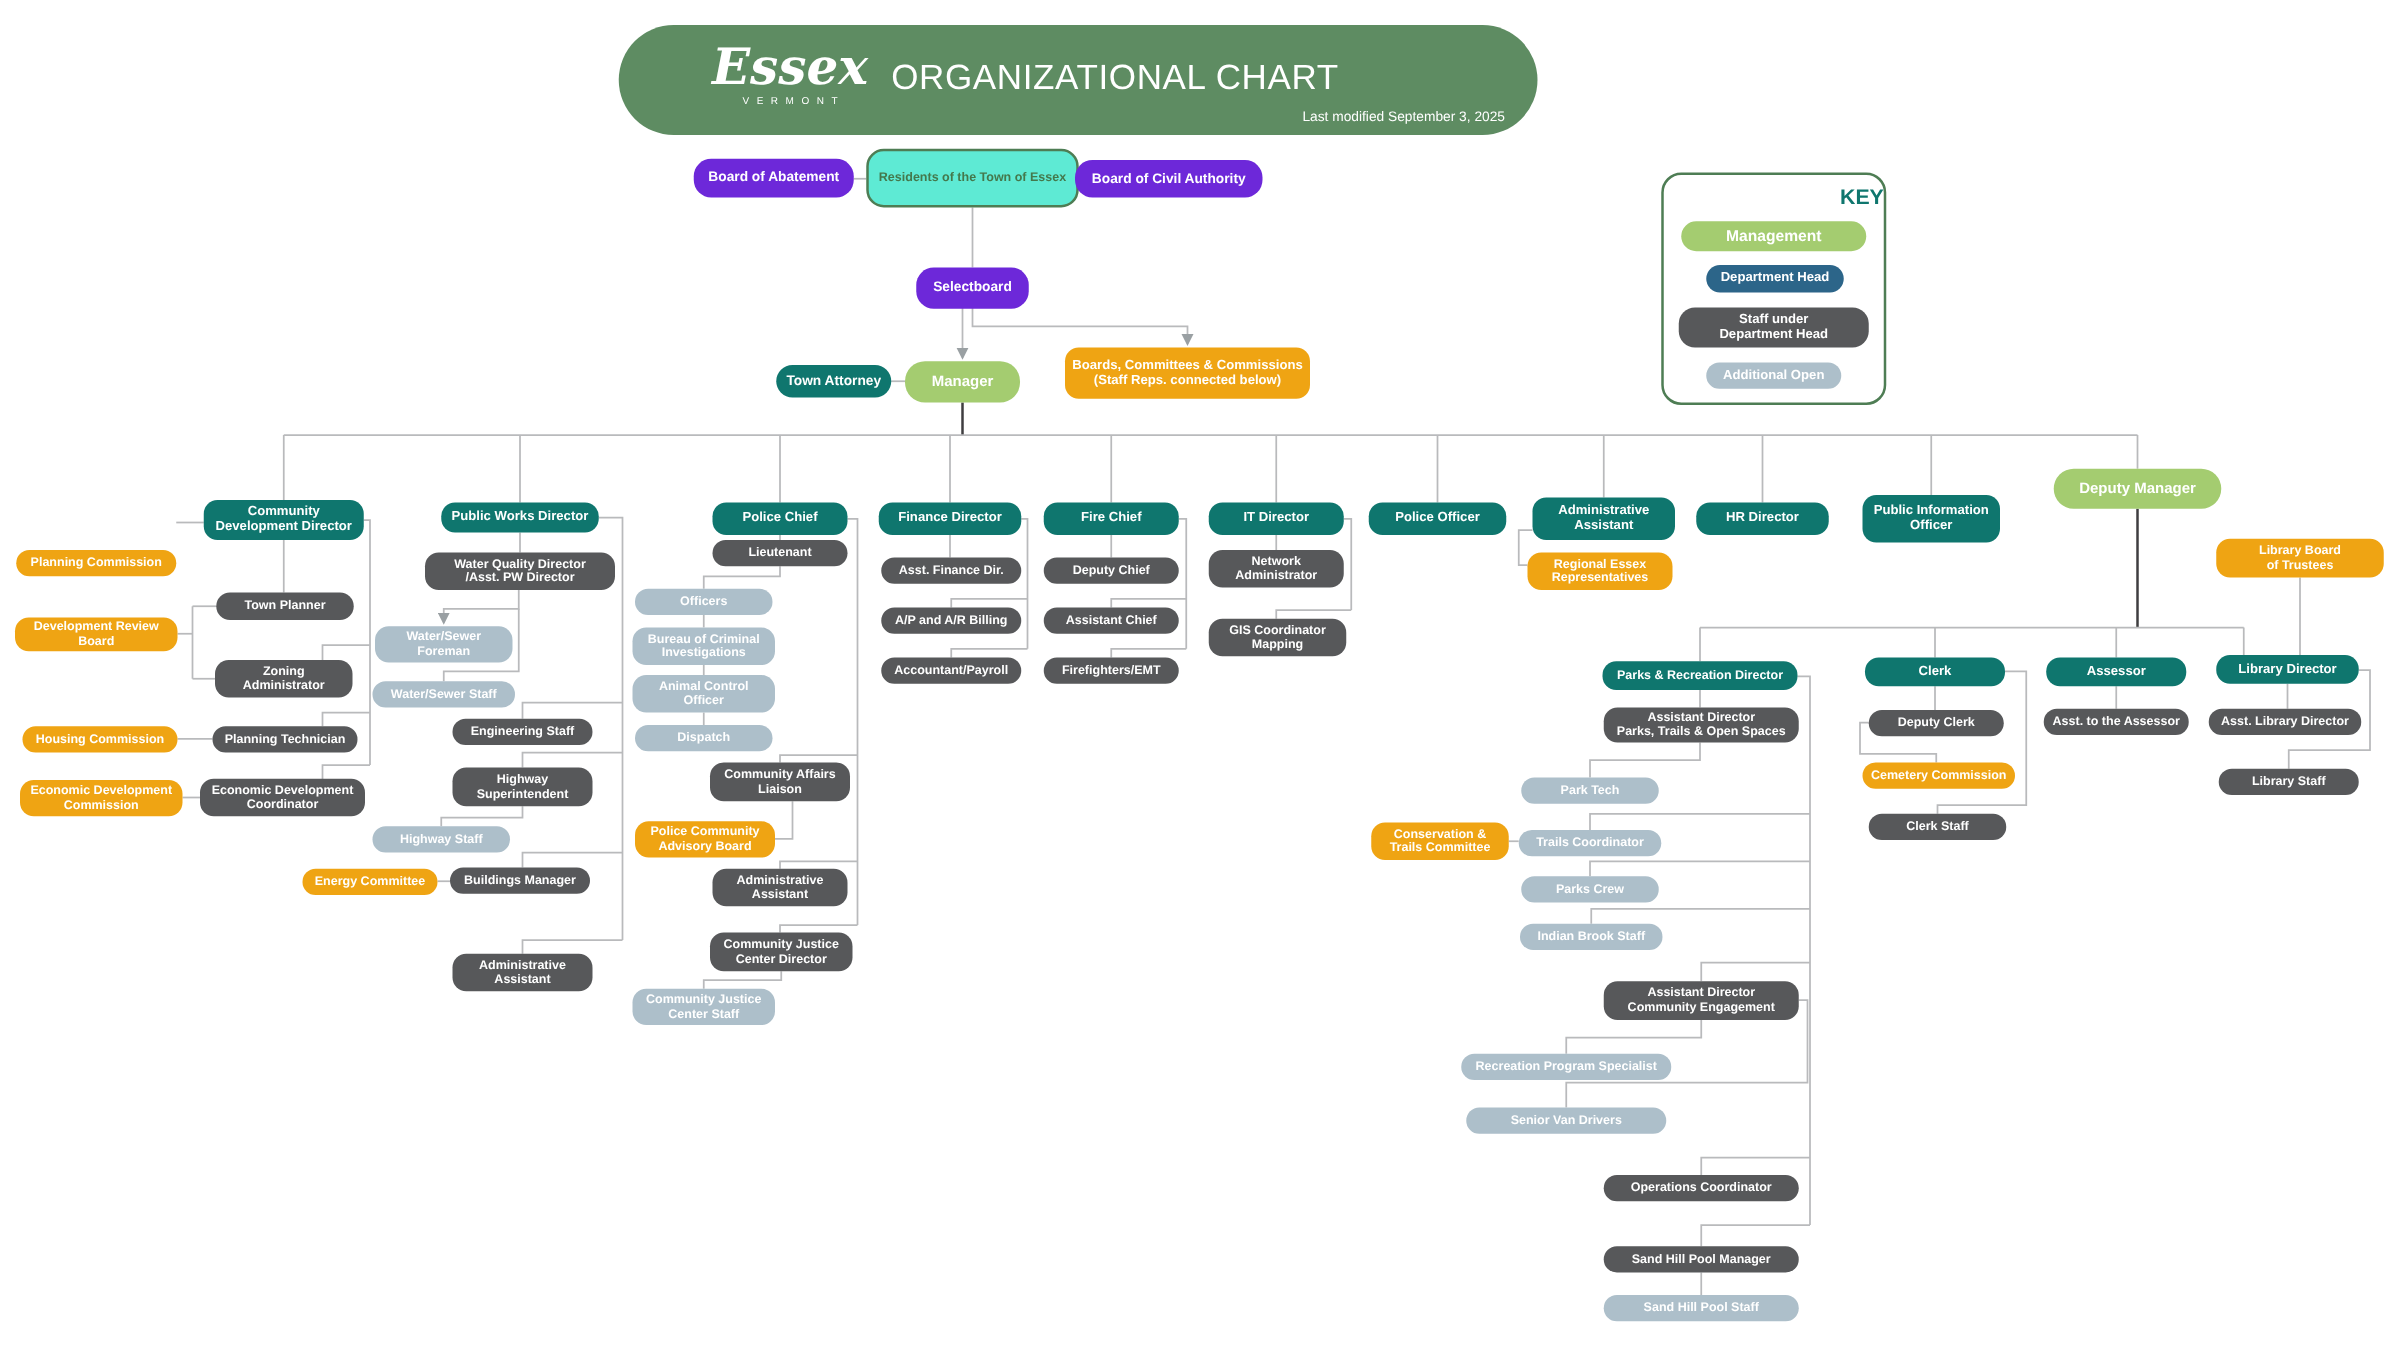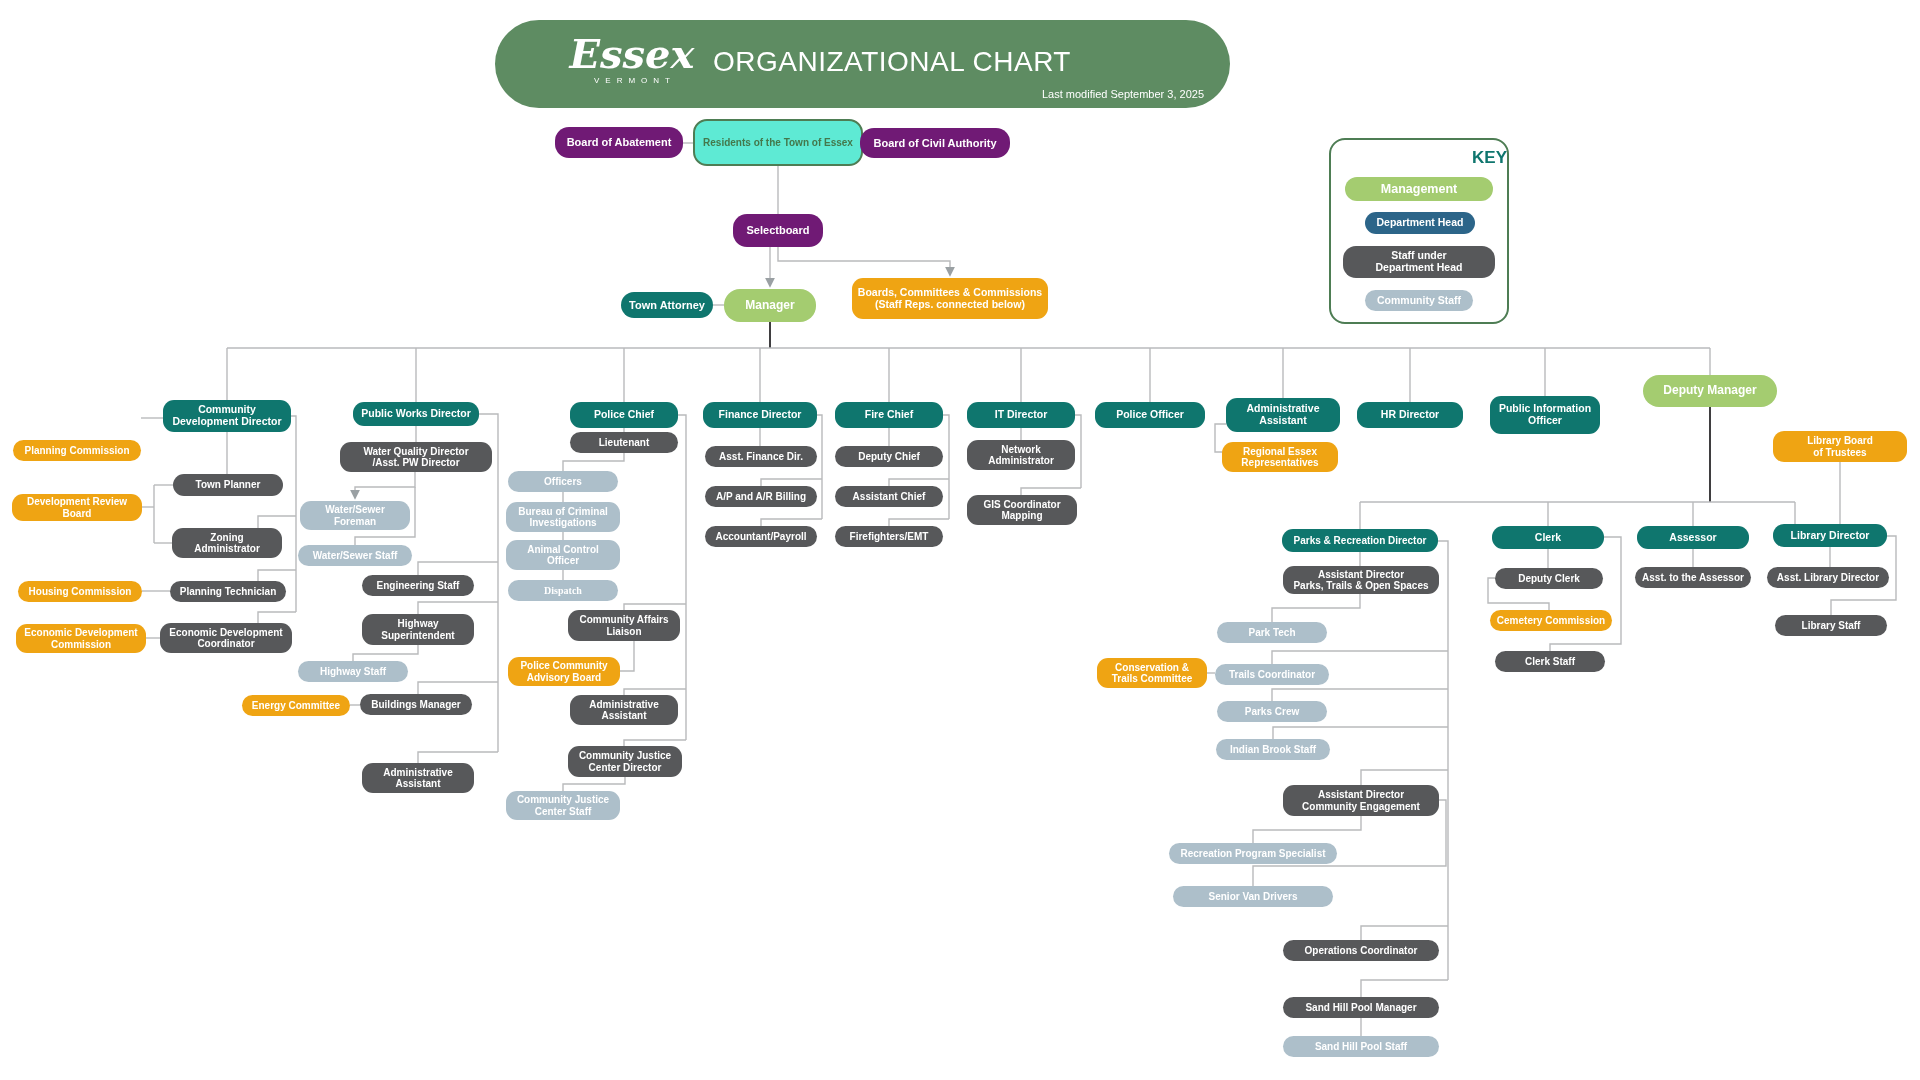--- a/index.html
+++ b/index.html
@@ -9,21 +9,21 @@
   .edge{fill:none;stroke:#b9babc;stroke-width:1.4;}
   .edge.dark{stroke:#3f3e40;stroke-width:2;}
 
   .node{position:absolute;display:flex;align-items:center;justify-content:center;
         text-align:center;font-weight:bold;white-space:pre-line;line-height:1.12;
         box-sizing:border-box;padding:1px 2px;border-radius:11px;}
   .sz-sm{font-size:10px;}
   .sz-md{font-size:10.5px;}
   .sz-lg{font-size:11px;border-radius:14px;}
   .sz-xl{font-size:12px;border-radius:16px;}
-  .t-green{background:#701a75;color:#fff;text-align:center;}
+  .t-green{background:#6d28d9;color:#fff;text-align:center;}
   .t-outline{background:#5eead4;border:2px solid #4e7d54;color:#44784c;border-radius:14px;}
   .t-blue{background:#0f766e;color:#fff;}
   .t-lgreen{background:#a4cc70;color:#fff;}
   .t-orange{background:#efa413;color:#fff;}
   .t-gray{background:#57585a;color:#fff;}
   .t-light{background:#adbfca;color:#fff;}
 
   
   .header{position:absolute;left:495px;top:20px;width:735px;height:88px;background:#5e8c62;
           border-radius:44px;color:#fff;}
@@ -158,21 +158,21 @@
     <div class="header-title">ORGANIZATIONAL CHART</div>
     <div class="header-date">Last modified September 3, 2025</div>
   </div>
 
   <div class="key-box">
     <div class="key-title">KEY</div>
     <div class="key-pill k-mgmt">Management</div>
     <div class="key-pill k-dept">Department Head</div>
     <div class="key-pill k-staff">Staff under
 Department Head</div>
-    <div class="key-pill k-addl">Community Staff</div>
+    <div class="key-pill k-addl">Additional Open</div>
   </div>
 <div class="node t-green sz-lg" style="left: 555px; top: 127px; width: 128px; height: 31px;">Board of Abatement</div>
     <div class="node t-outline sz-sm" style="left: 693px; top: 119px; width: 170px; height: 47px;">Residents of the Town of Essex</div>
     <div class="node t-green sz-lg" style="left: 860px; top: 128px; width: 150px; height: 30px;">Board of Civil Authority</div>
     <div class="node t-green sz-lg" style="left: 733px; top: 214px; width: 90px; height: 33px;">Selectboard</div>
     <div class="node t-blue sz-lg" style="left: 621px; top: 292px; width: 92px; height: 26px;">Town Attorney</div>
     <div class="node t-lgreen sz-xl" style="left: 724px; top: 289px; width: 92px; height: 33px;">Manager</div>
     <div class="node t-orange sz-md" style="left: 852px; top: 278px; width: 196px; height: 41px;">Boards, Committees &amp; Commissions
 (Staff Reps. connected below)</div>
     <div class="node t-blue sz-md" style="left: 163px; top: 400px; width: 128px; height: 32px;">Community
@@ -213,21 +213,21 @@
     <div class="node t-orange sz-sm" style="left: 242px; top: 695px; width: 108px; height: 21px;">Energy Committee</div>
     <div class="node t-gray sz-sm" style="left: 360px; top: 694px; width: 112px; height: 21px;">Buildings Manager</div>
     <div class="node t-gray sz-sm" style="left: 362px; top: 763px; width: 112px; height: 30px;">Administrative
 Assistant</div>
     <div class="node t-gray sz-sm" style="left: 570px; top: 432px; width: 108px; height: 21px;">Lieutenant</div>
     <div class="node t-light sz-sm" style="left: 508px; top: 471px; width: 110px; height: 21px;">Officers</div>
     <div class="node t-light sz-sm" style="left: 506px; top: 502px; width: 114px; height: 30px;">Bureau of Criminal
 Investigations</div>
     <div class="node t-light sz-sm" style="left: 506px; top: 540px; width: 114px; height: 30px;">Animal Control
 Officer</div>
-    <div class="node t-light sz-sm" style="left: 508px; top: 580px; width: 110px; height: 21px; font-family: Liberation Serif, serif;">Dispatch</div>
+    <div class="node t-light sz-sm" style="left: 508px; top: 580px; width: 110px; height: 21px;">Dispatch</div>
     <div class="node t-gray sz-sm" style="left: 568px; top: 610px; width: 112px; height: 31px;">Community Affairs
 Liaison</div>
     <div class="node t-orange sz-sm" style="left: 508px; top: 657px; width: 112px; height: 29px;">Police Community
 Advisory Board</div>
     <div class="node t-gray sz-sm" style="left: 570px; top: 695px; width: 108px; height: 30px;">Administrative
 Assistant</div>
     <div class="node t-gray sz-sm" style="left: 568px; top: 746px; width: 114px; height: 31px;">Community Justice
 Center Director</div>
     <div class="node t-light sz-sm" style="left: 506px; top: 791px; width: 114px; height: 29px;">Community Justice
 Center Staff</div>

